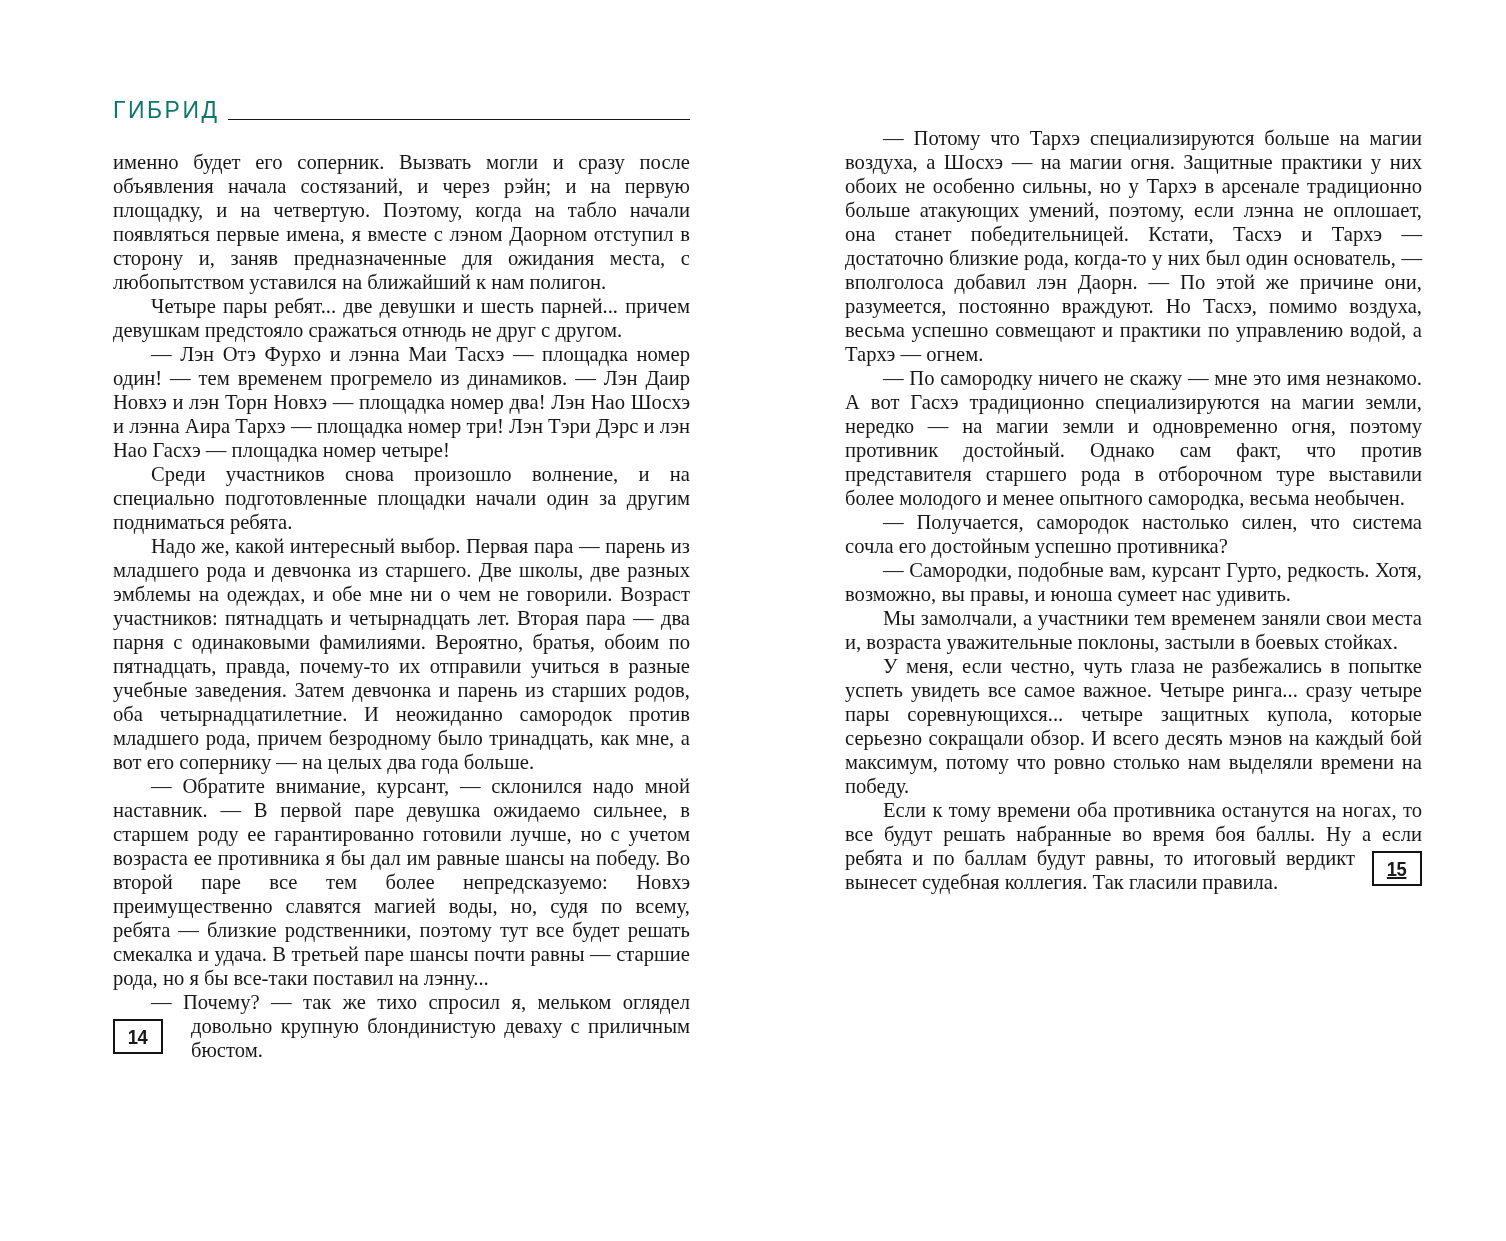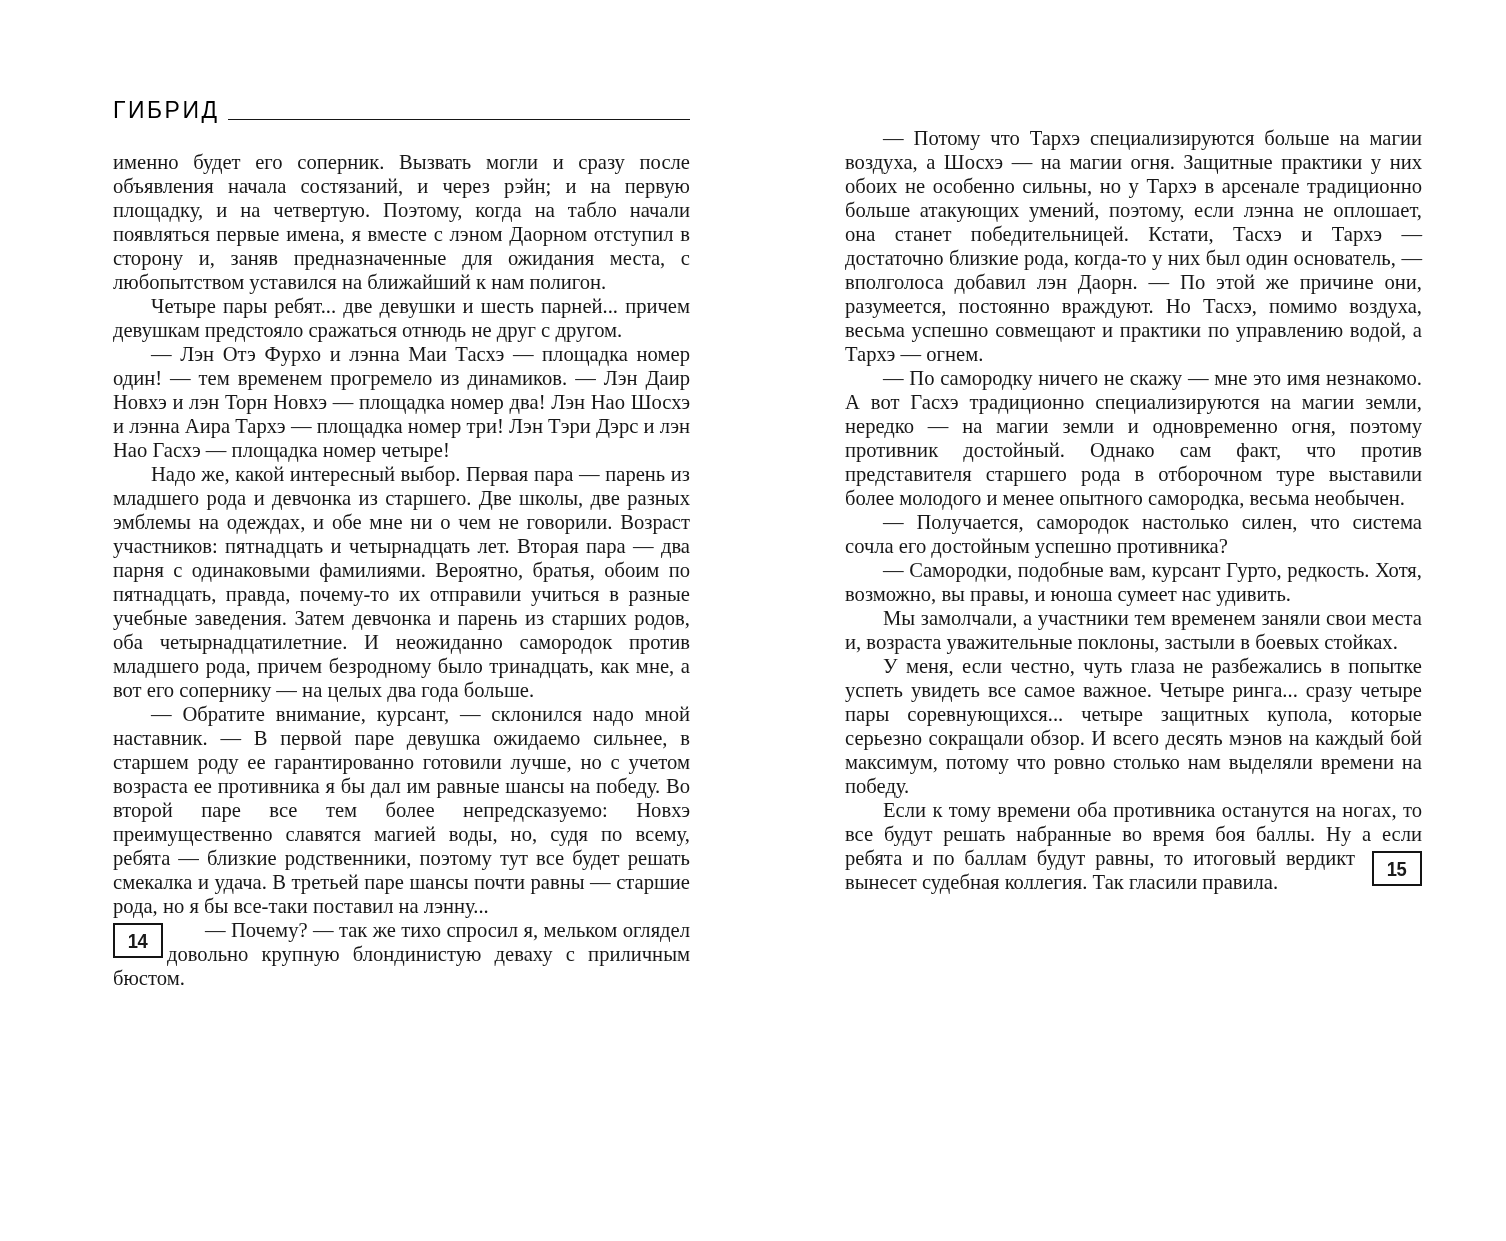--- a/index.html
+++ b/index.html
@@ -26,21 +26,21 @@
   .running-head {
     display: flex;
     align-items: flex-end;
     height: 24px;
   }
   .head-title {
     font-family: "Liberation Sans", sans-serif;
     font-size: 23px;
     line-height: 1;
     letter-spacing: 2.5px;
-    color: #000000;
+    color: #0f766e;
     white-space: nowrap;
     transform: scaleY(1.04);
     transform-origin: bottom left;
   }
   .head-rule {
     flex: 1;
     border-bottom: 1.6px solid #161616;
     margin: 0 0 2px 0;
   }
   .running-head.rule-left  .head-rule { margin-right: 8px; }
@@ -63,22 +63,22 @@
   .pagebox {
     width: 46px;
     height: 31px;
     border: 2px solid #141414;
     display: flex;
     align-items: center;
     justify-content: center;
     text-indent: 0;
     background: #ffffff;
   }
-  .pagebox-left  { float: left;  margin: 5px 4px 2px 0; justify-content: center; }
-  .pagebox-right { float: right; margin: 5px 0 2px 17px; }
+  .pagebox-left  { float: left;  margin: 5px 28px 2px 0; justify-content: center; }
+  .pagebox-right { float: right; margin: 5px 0 2px 17px; text-decoration: underline; }
   .pagebox-num {
     font-family: "Liberation Sans", sans-serif;
     font-size: 20px;
     font-weight: bold;
     letter-spacing: -0.5px;
     color: #1a1a1a;
     transform: scaleX(0.92);
   }
 </style>
 </head>
@@ -86,20 +86,21 @@
 
 <section class="page page-left">
   <header class="running-head rule-right">
     <span class="head-title">ГИБРИД</span>
     <span class="head-rule"></span>
   </header>
   <div class="body-text">
     <p class="para no-indent">именно будет его соперник. Вызвать могли и сразу после объявления начала состязаний, и через рэйн; и на первую площадку, и на четвертую. Поэтому, когда на табло начали появляться первые имена, я вместе с лэном Даорном отступил в сторону и, заняв предназначенные для ожидания места, с любопытством уставился на ближайший к нам полигон.</p>
     <p class="para">Четыре пары ребят... две девушки и шесть парней... причем девушкам предстояло сражаться отнюдь не друг с другом.</p>
     <p class="para">— Лэн Отэ Фурхо и лэнна Маи Тасхэ — площадка номер один! — тем временем прогремело из динамиков. — Лэн Даир Новхэ и лэн Торн Новхэ — площадка номер два! Лэн Нао Шосхэ и лэнна Аира Тархэ — площадка номер три! Лэн Тэри Дэрс и лэн Нао Гасхэ — площадка номер четыре!</p>
+    <p class="para">Среди участников снова произошло волнение, и на специально подготовленные площадки начали один за другим подниматься ребята.</p>
     <p class="para">Надо же, какой интересный выбор. Первая пара — парень из младшего рода и девчонка из старшего. Две школы, две разных эмблемы на одеждах, и обе мне ни о чем не говорили. Возраст участников: пятнадцать и четырнадцать лет. Вторая пара — два парня с одинаковыми фамилиями. Вероятно, братья, обоим по пятнадцать, правда, почему-то их отправили учиться в разные учебные заведения. Затем девчонка и парень из старших родов, оба четырнадцатилетние. И неожиданно самородок против младшего рода, причем безродному было тринадцать, как мне, а вот его сопернику — на целых два года больше.</p>
     <p class="para">— Обратите внимание, курсант, — склонился надо мной наставник. — В первой паре девушка ожидаемо сильнее, в старшем роду ее гарантированно готовили лучше, но с учетом возраста ее противника я бы дал им равные шансы на победу. Во второй паре все тем более непредсказуемо: Новхэ преимущественно славятся магией воды, но, судя по всему, ребята — близкие родственники, поэтому тут все будет решать смекалка и удача. В третьей паре шансы почти равны — старшие рода, но я бы все-таки поставил на лэнну...</p>
     <p class="para">
       <span>— Почему? — так же тихо спросил я, мельком оглядел</span>
       <span class="pagebox pagebox-left">
           <span class="pagebox-num">14</span>
         </span>
       <span>довольно крупную блондинистую деваху с приличным бюстом.</span>
     </p>
   </div>

